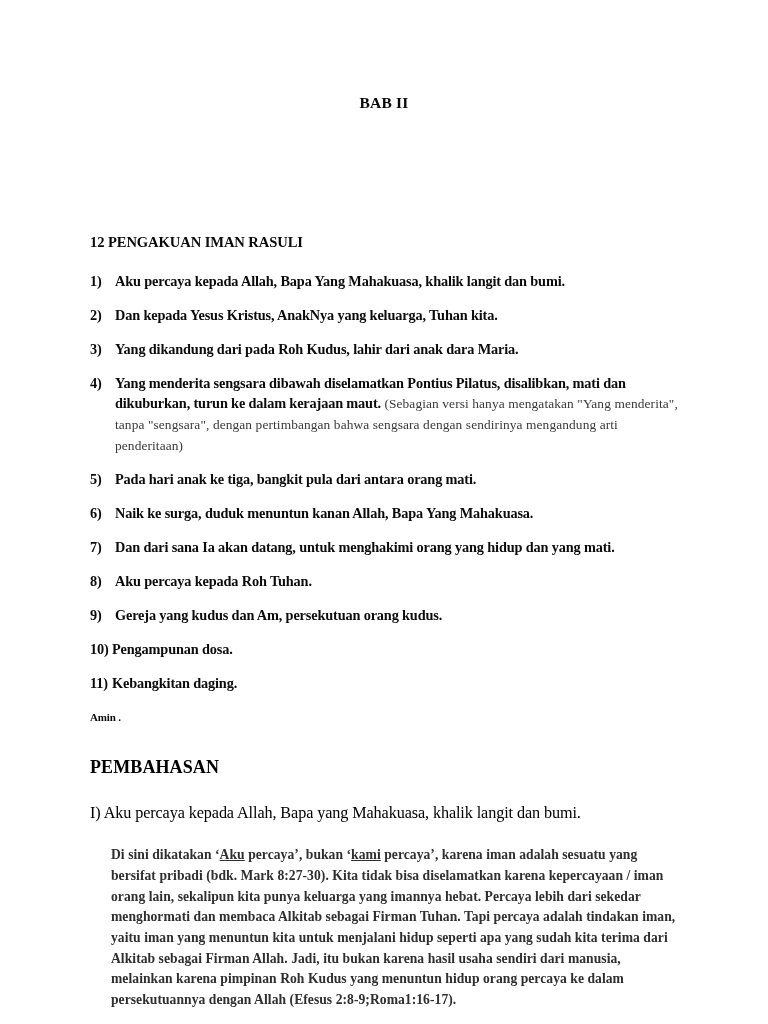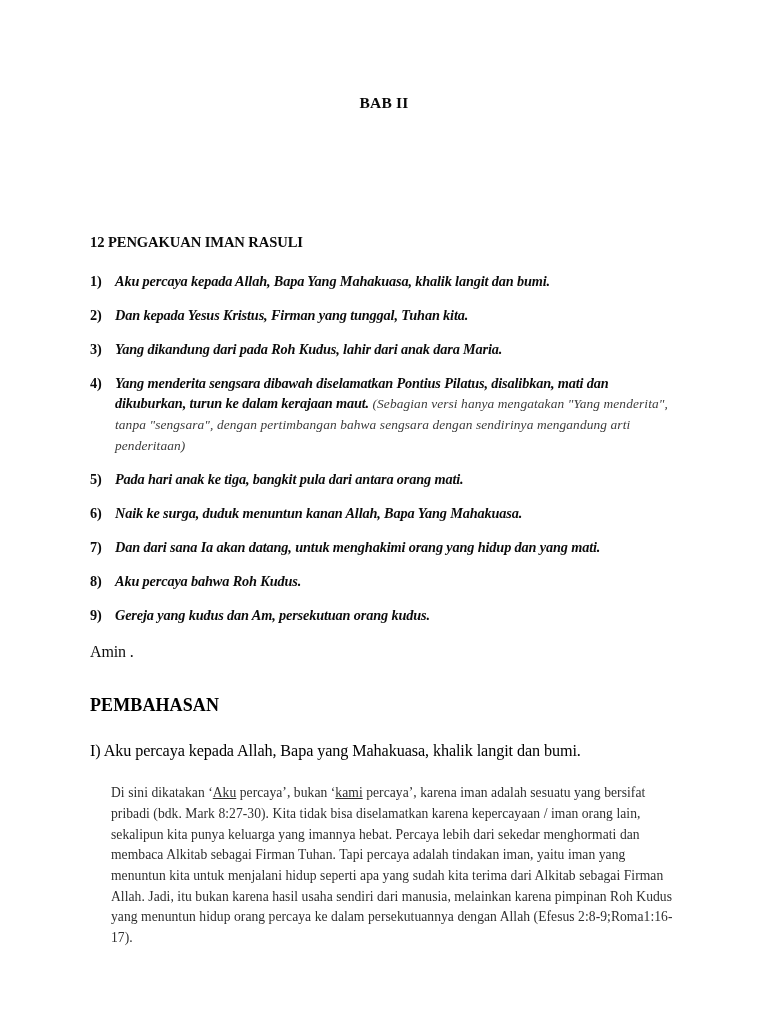--- a/index.html
+++ b/index.html
@@ -77,38 +77,37 @@
     margin-bottom: 14px;
     letter-spacing: -0.15px;
   }
   .creed-num {
     flex: 0 0 auto;
     min-width: 25px;
     font-weight: bold;
   }
   .creed-text {
     flex: 1 1 auto;
-    font-style: italic;
   }
   
   .creed-item.wide-num .creed-num {
     min-width: 22px;
   }
 
   .note {
     font-weight: normal;
     font-size: 13.4px;
     color: #3a3a3a;
     letter-spacing: 0.1px;
     font-family: "Liberation Serif", "DejaVu Serif", serif;
   }
 
   .amin {
-    font-weight: normal;
-    font-size: 16px;
+    font-weight: bold;
+    font-size: 11px;
     color: #0b0b0b;
     margin: 18px 0 0 0;
     letter-spacing: -0.15px;
   }
 
   
   .pembahasan-heading {
     font-weight: bold;
     font-size: 18px;
     color: #000;
@@ -121,21 +120,21 @@
     color: #000;
     margin: 26px 0 0 0;
     letter-spacing: -0.1px;
     white-space: nowrap;
   }
 
   .body-paragraph {
     margin: 22px 0 0 0;
     padding-left: 21px;
     padding-right: 4px;
-    font-weight: normal;
+    font-weight: bold;
     font-size: 13.6px;
     line-height: 1.52;
     color: #2f2f2f;
     text-align: left;
     letter-spacing: 0.05px;
   }
   .body-paragraph u {
     text-decoration: underline;
     text-underline-offset: 1px;
   }
@@ -152,21 +151,21 @@
 
     <h2 class="section-heading">12 PENGAKUAN IMAN RASULI</h2>
 
     <ol class="creed-list" id="creed-list">
         <li class="creed-item">
           <span class="creed-num">1)</span>
           <span class="creed-text"><span>Aku percaya kepada Allah, Bapa Yang Mahakuasa, khalik langit dan bumi.</span></span>
         </li>
         <li class="creed-item">
           <span class="creed-num">2)</span>
-          <span class="creed-text"><span>Dan kepada Yesus Kristus, Firman yang tunggal, Tuhan kita.</span></span>
+          <span class="creed-text"><span>Dan kepada Yesus Kristus, AnakNya yang keluarga, Tuhan kita.</span></span>
         </li>
         <li class="creed-item">
           <span class="creed-num">3)</span>
           <span class="creed-text"><span>Yang dikandung dari pada Roh Kudus, lahir dari anak dara Maria.</span></span>
         </li>
         <li class="creed-item">
           <span class="creed-num">4)</span>
           <span class="creed-text"><span>Yang menderita sengsara dibawah diselamatkan Pontius Pilatus, disalibkan, mati dan dikuburkan, turun ke dalam kerajaan maut.</span><span class="note"> (Sebagian versi hanya mengatakan "Yang menderita", tanpa "sengsara", dengan pertimbangan bahwa sengsara dengan sendirinya mengandung arti penderitaan)</span></span>
         </li>
         <li class="creed-item">
@@ -176,26 +175,34 @@
         <li class="creed-item">
           <span class="creed-num">6)</span>
           <span class="creed-text"><span>Naik ke surga, duduk menuntun kanan Allah, Bapa Yang Mahakuasa.</span></span>
         </li>
         <li class="creed-item">
           <span class="creed-num">7)</span>
           <span class="creed-text"><span>Dan dari sana Ia akan datang, untuk menghakimi orang yang hidup dan yang mati.</span></span>
         </li>
         <li class="creed-item">
           <span class="creed-num">8)</span>
-          <span class="creed-text"><span>Aku percaya bahwa Roh Kudus.</span></span>
+          <span class="creed-text"><span>Aku percaya kepada Roh Tuhan.</span></span>
         </li>
         <li class="creed-item">
           <span class="creed-num">9)</span>
           <span class="creed-text"><span>Gereja yang kudus dan Am, persekutuan orang kudus.</span></span>
         </li>
+        <li class="creed-item wide-num">
+          <span class="creed-num">10)</span>
+          <span class="creed-text"><span>Pengampunan dosa.</span></span>
+        </li>
+        <li class="creed-item wide-num">
+          <span class="creed-num">11)</span>
+          <span class="creed-text"><span>Kebangkitan daging.</span></span>
+        </li>
       </ol>
 
     <p class="amin">Amin .</p>
 
     <h2 class="pembahasan-heading">PEMBAHASAN</h2>
 
     <h3 class="point-heading">I) Aku percaya kepada Allah, Bapa yang Mahakuasa, khalik langit dan bumi.</h3>
 
     <p class="body-paragraph" id="body-paragraph"><span>Di sini dikatakan ‘</span><u>Aku</u><span> percaya’, bukan ‘</span><u>kami</u><span> percaya’, karena iman adalah sesuatu yang bersifat pribadi (bdk. Mark 8:27-30). Kita tidak bisa diselamatkan karena kepercayaan / iman orang lain, sekalipun kita punya keluarga yang imannya hebat.  Percaya lebih dari sekedar menghormati dan membaca Alkitab sebagai Firman Tuhan. Tapi percaya adalah tindakan iman, yaitu iman yang menuntun kita untuk menjalani hidup seperti apa yang sudah kita terima dari Alkitab sebagai Firman Allah. Jadi, itu bukan karena hasil usaha sendiri dari manusia, melainkan karena pimpinan Roh Kudus yang menuntun hidup orang percaya ke dalam persekutuannya dengan Allah (Efesus 2:8-9;Roma1:16-17).</span></p>
 

